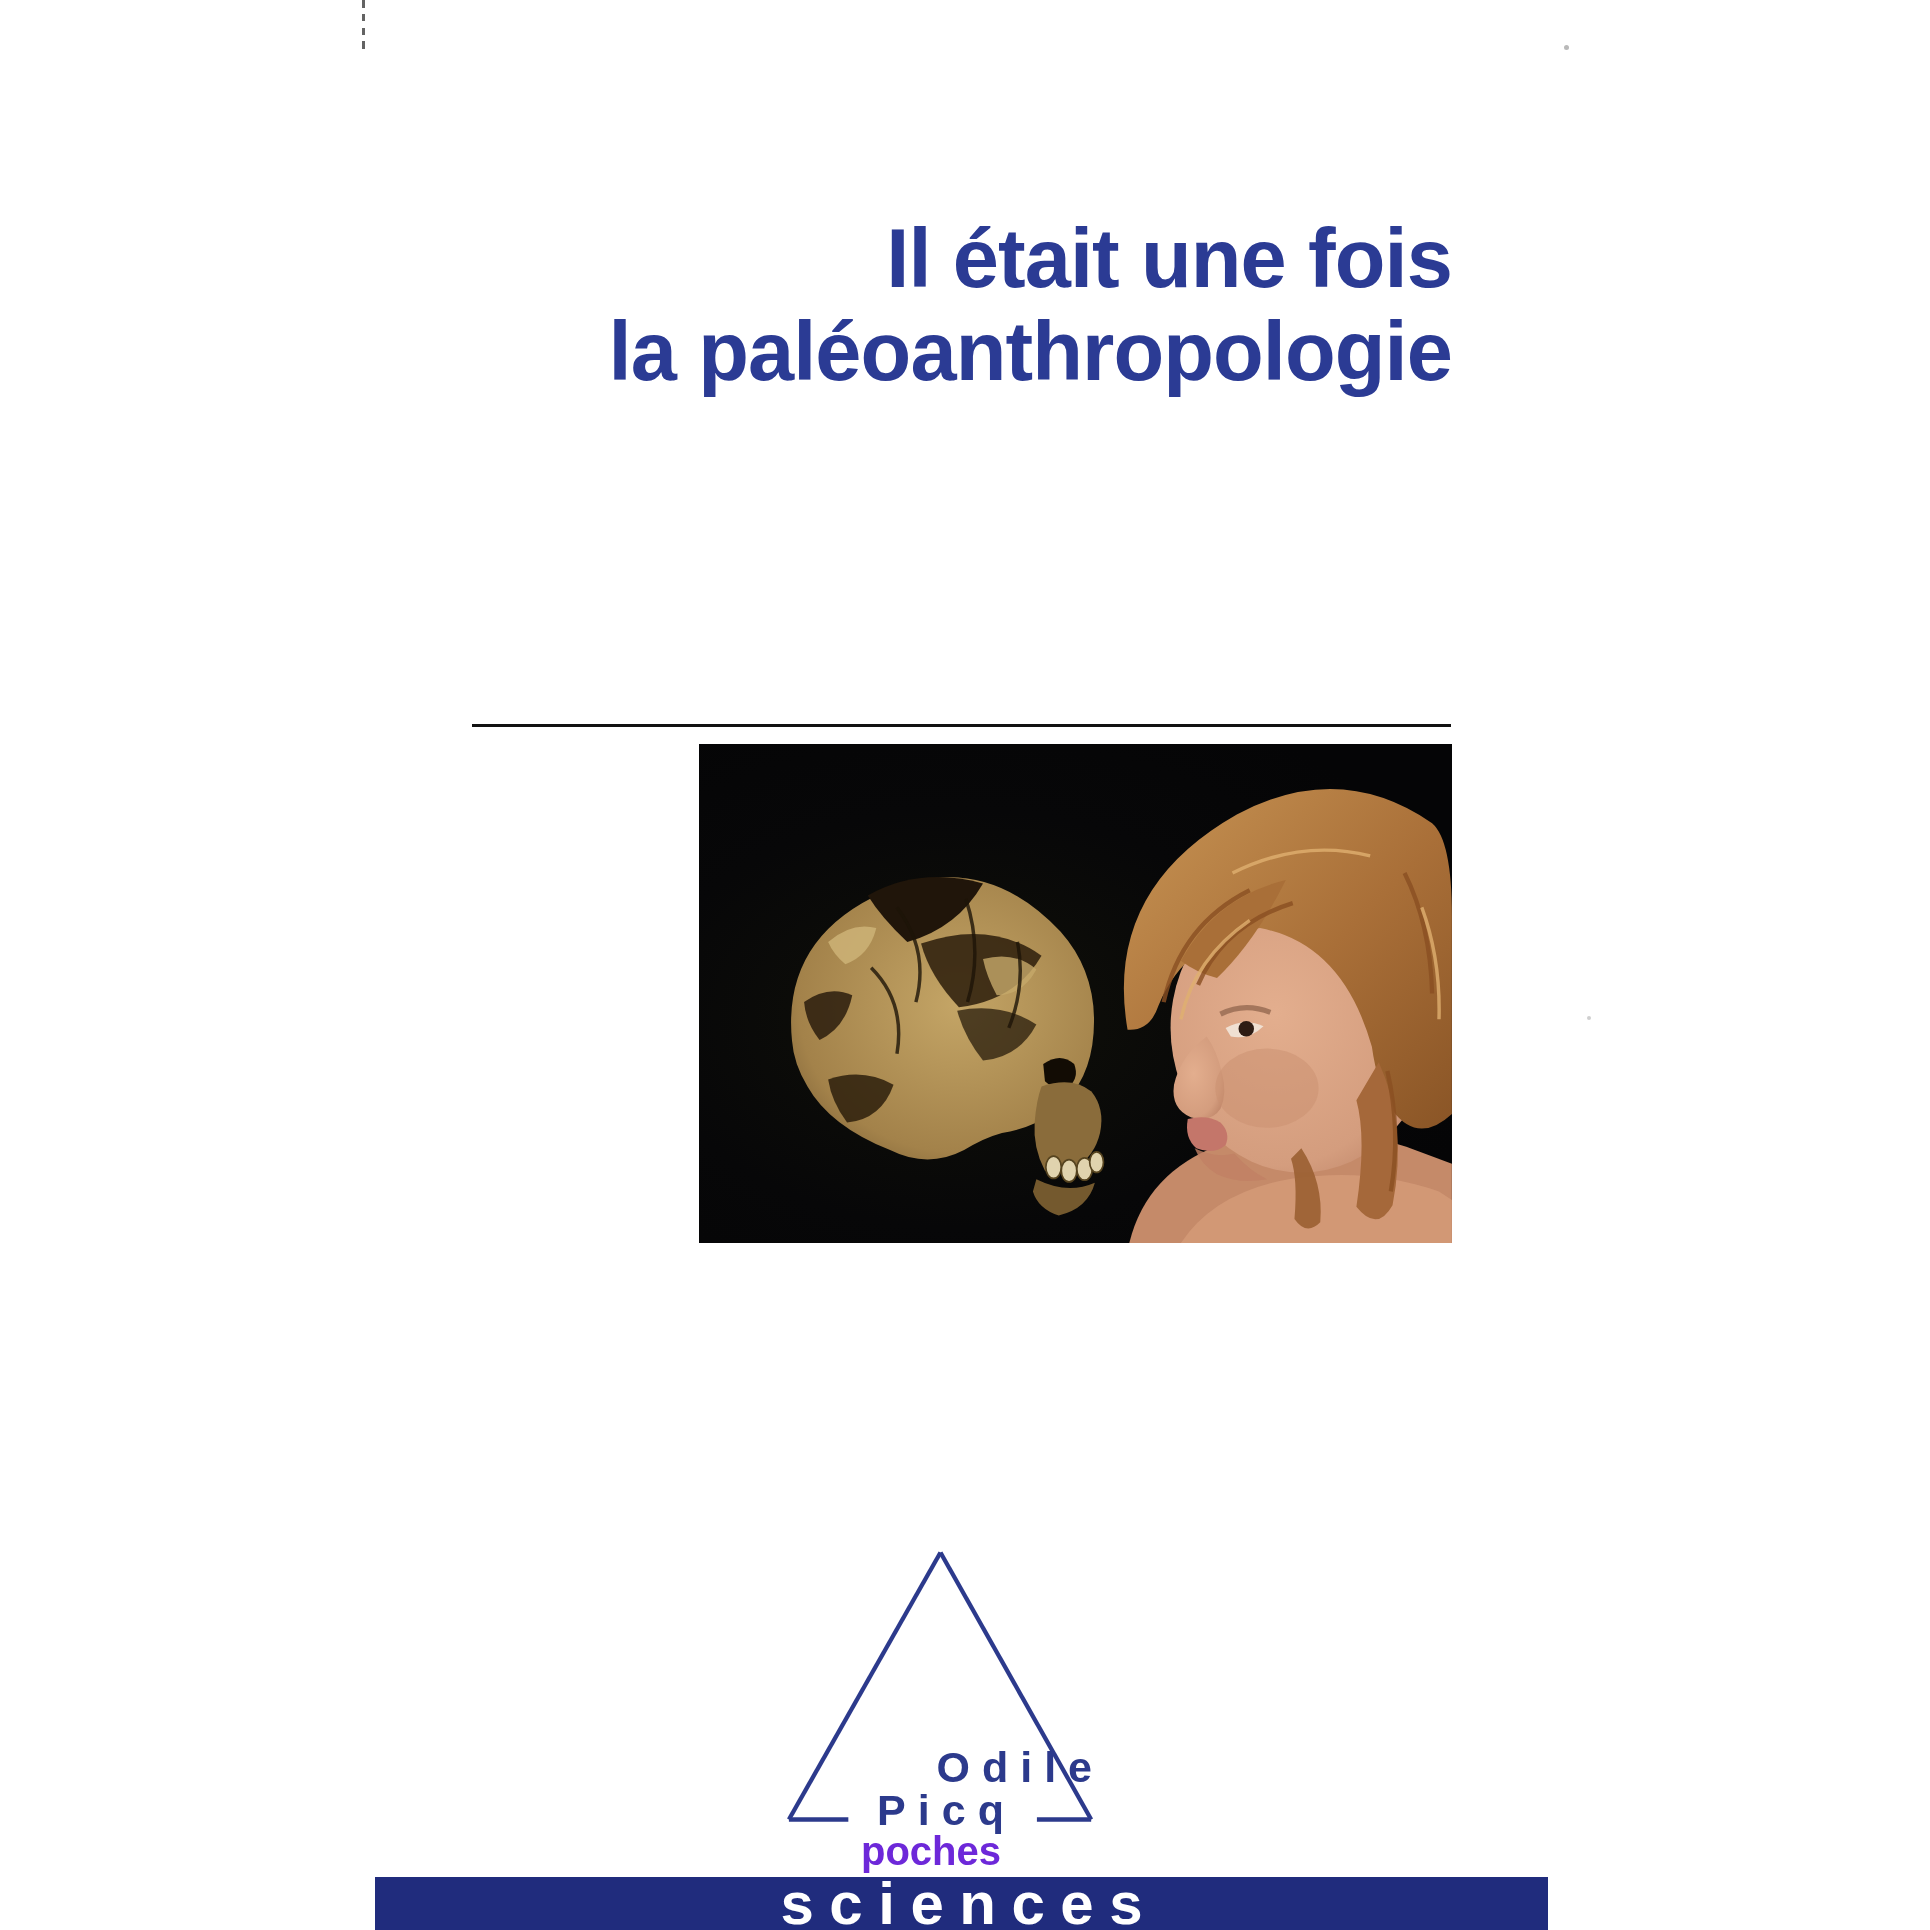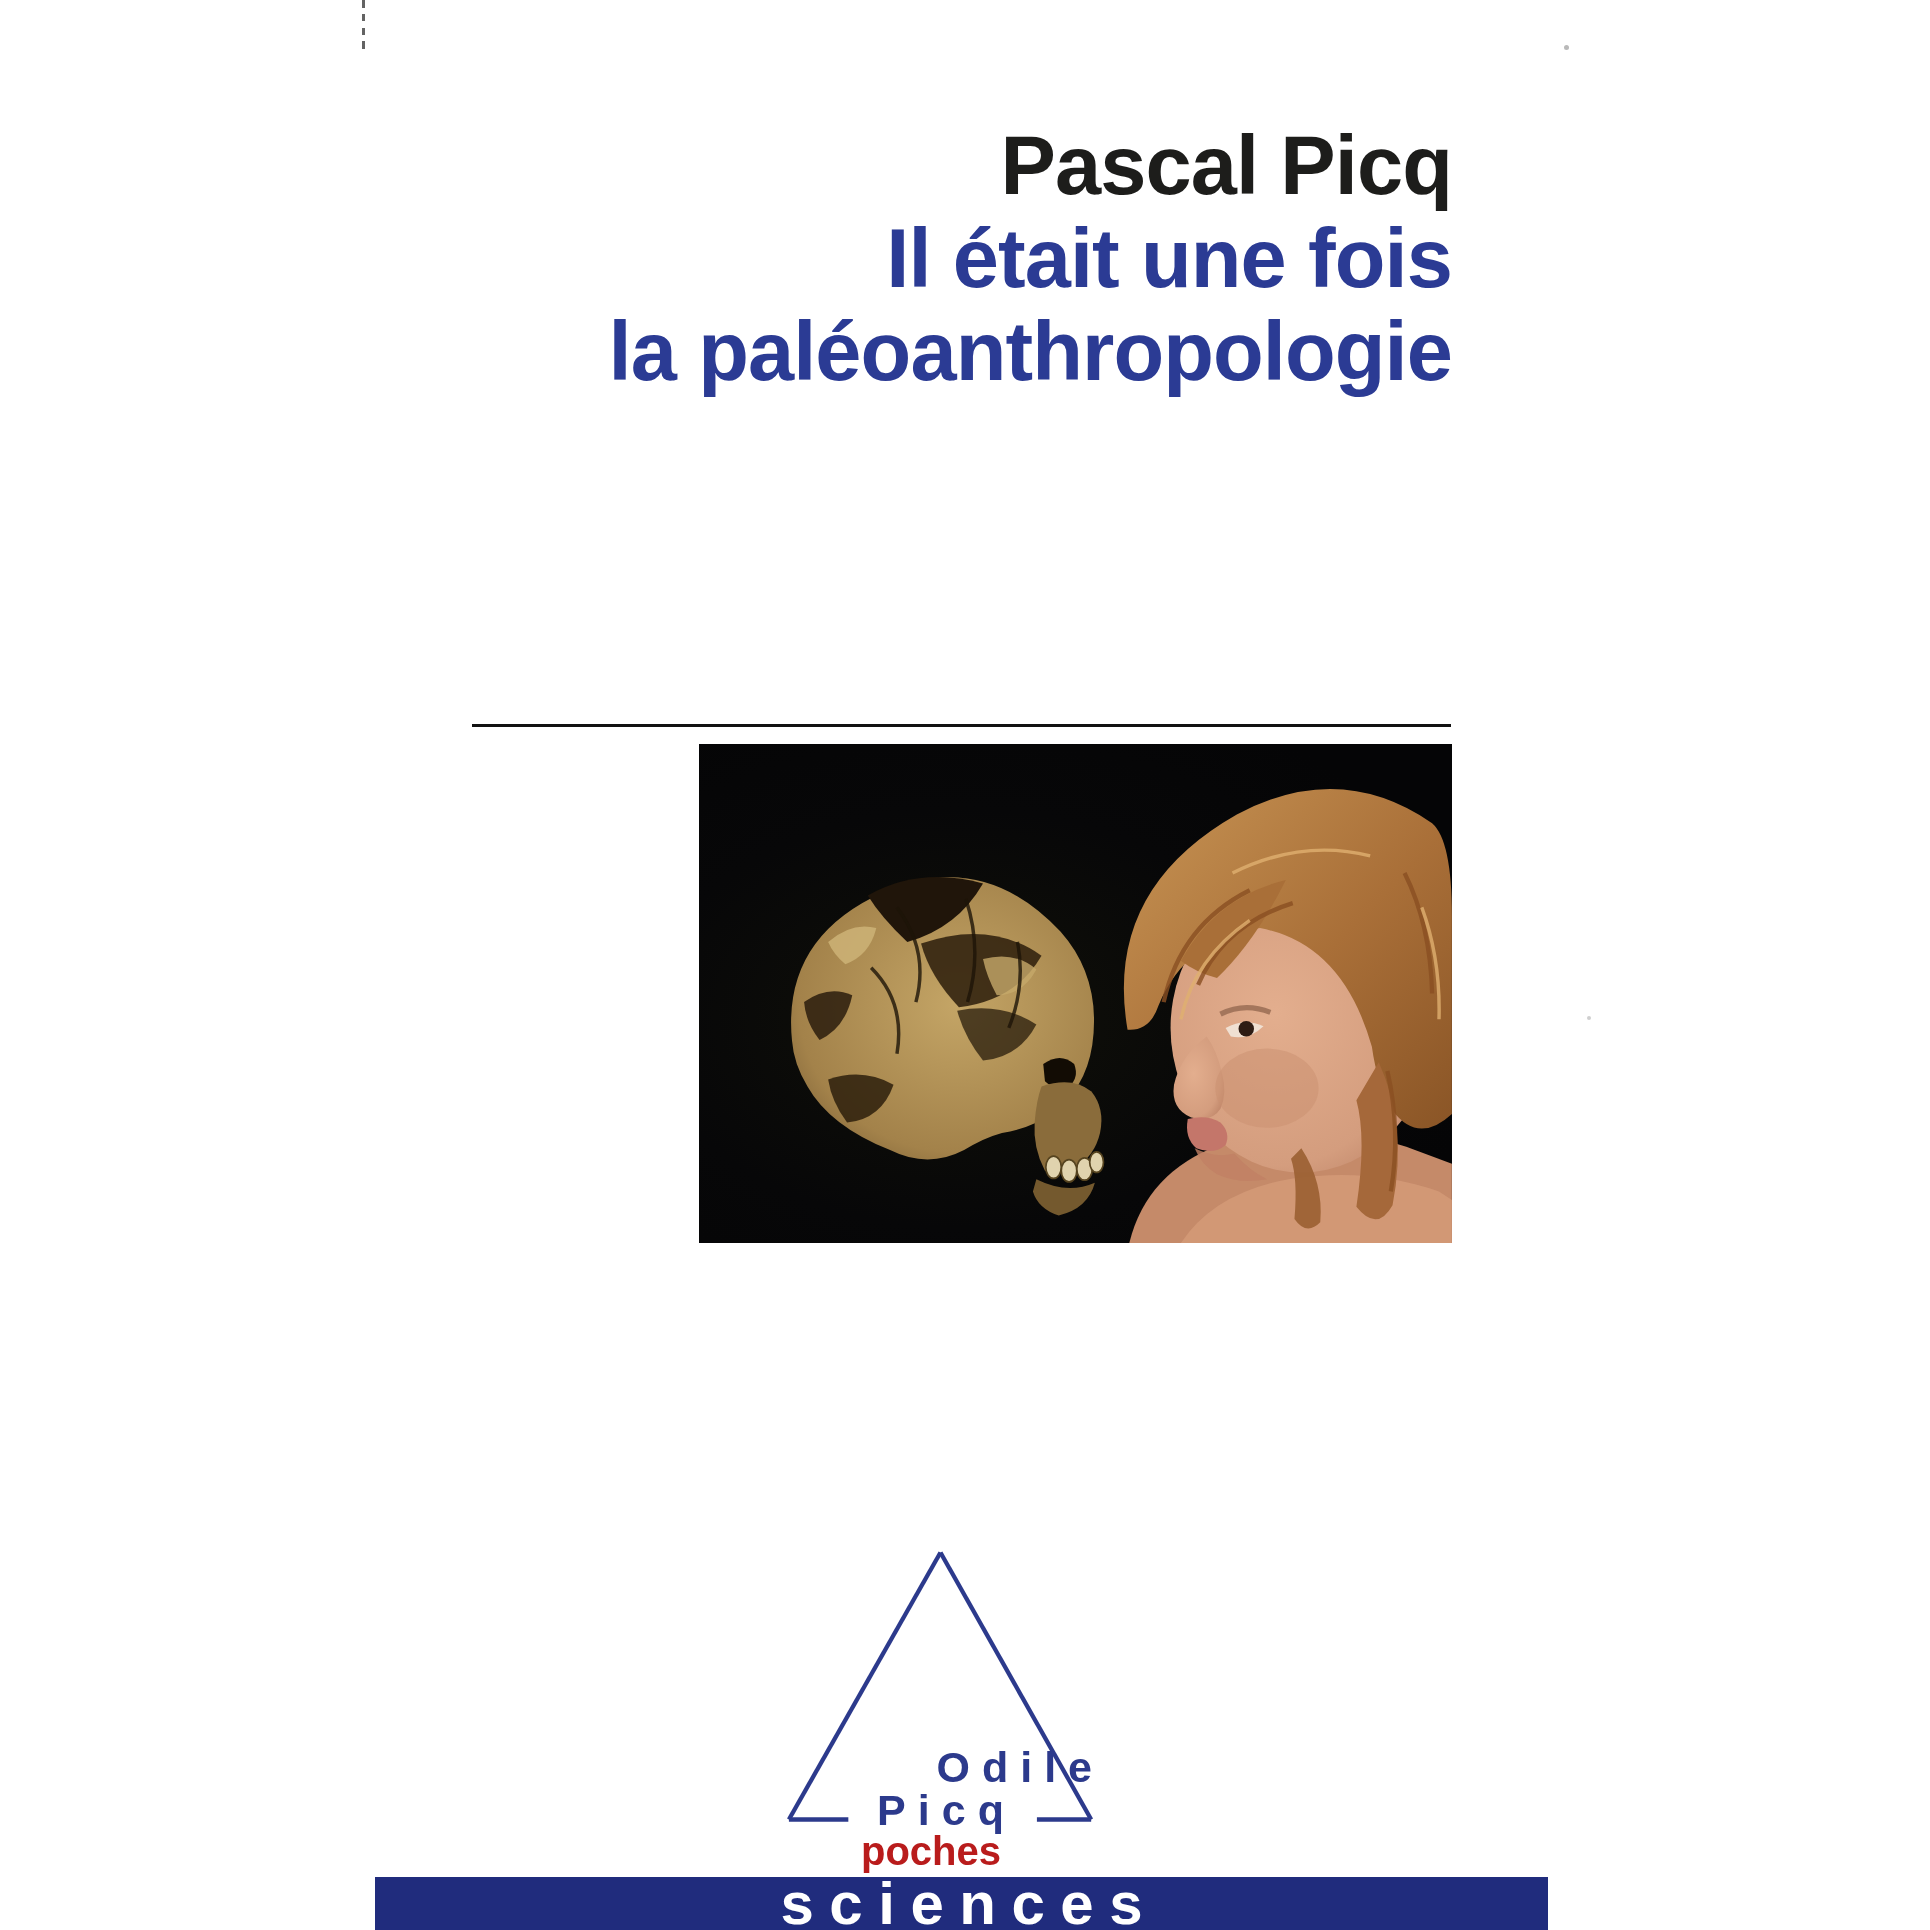--- a/index.html
+++ b/index.html
@@ -54,40 +54,39 @@
     position:absolute;left:789px;width:303px;text-align:center;
     color:#2c3a8c;font-weight:bold;font-size:43px;letter-spacing:12px;
     white-space:nowrap;
   }
   .logo-word span{margin-right:-12px;}
   .logo-odile{top:1743px;text-align:right;}
   .logo-jacob{top:1786px;}
 
   .imprint{
     position:absolute;left:327px;top:1829px;width:1208px;text-align:center;
-    color:#b91c1c;font-weight:bold;font-size:40px;
+    color:#6d28d9;font-weight:bold;font-size:40px;
   }
   .banner{
     position:absolute;left:327px;top:1877px;width:1173px;height:53px;
     background:#202c7d;color:#ffffff;
     display:flex;align-items:center;justify-content:center;
     font-weight:bold;font-size:60px;line-height:53px;margin-left:48px;
   }
   .banner span{letter-spacing:15.5px;margin-right:-15.5px;}
 </style>
 </head>
 <body>
 
 <div class="page">
 
   <div class="crop-dash"></div>
   <div class="dot dot-a"></div>
   <div class="dot dot-b"></div>
 
-  <div class="author">Pascal Picq</div>
 
   <div class="title">
     <div>Il était une fois</div>
     <div>la paléoanthropologie</div>
   </div>
 
 
   <div class="rule"></div>
 
   <div class="photo">

